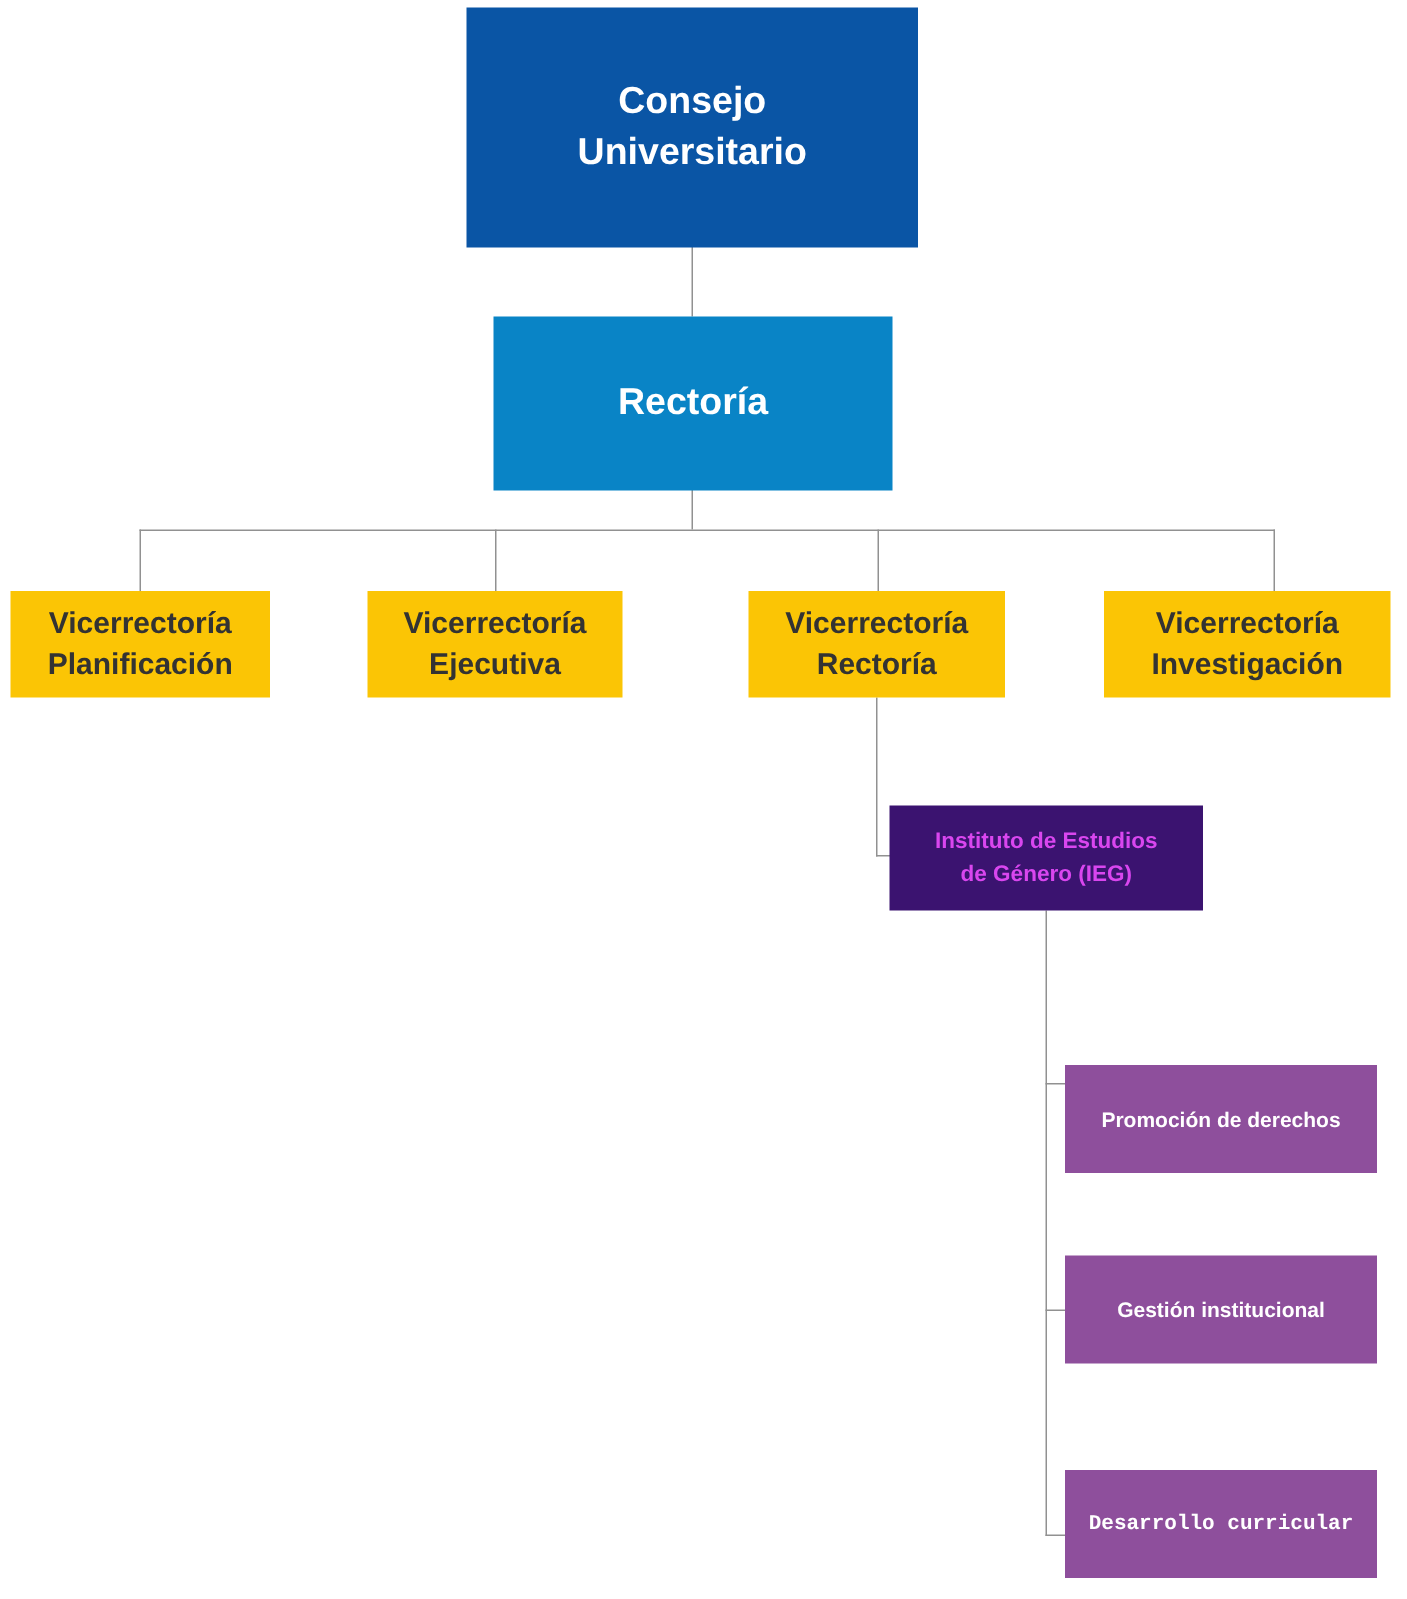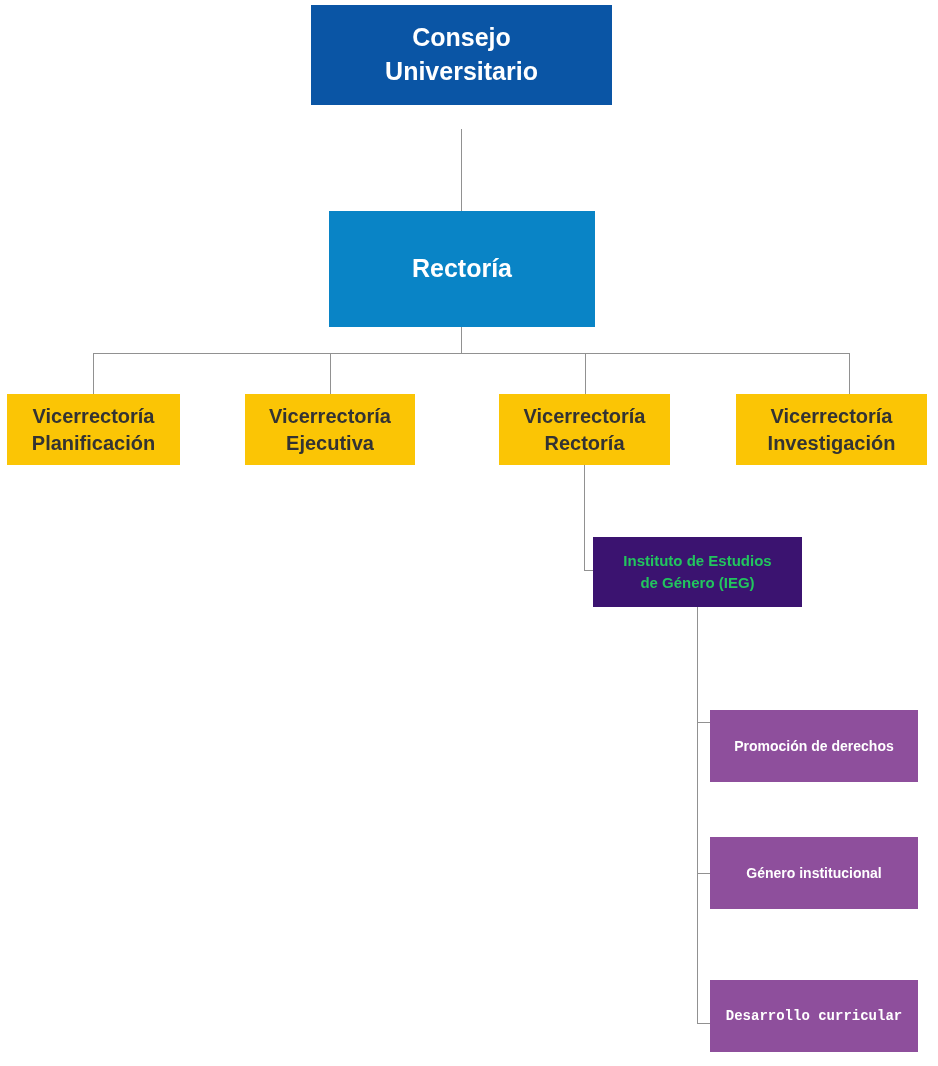--- a/index.html
+++ b/index.html
@@ -14,41 +14,41 @@
   .node {
     position: absolute;
     display: flex;
     align-items: center;
     justify-content: center;
     text-align: center;
     box-sizing: border-box;
     font-weight: 700;
   }
   .node-consejo {
-    left: 311px; top: 5px; width: 301px; height: 100px;
+    left: 311px; top: 5px; width: 301px; height: 160px;
     background: #0A55A5; color: #ffffff;
     font-size: 25px; line-height: 1.35; padding: 0 34px;
   }
   .node-rectoria {
     left: 329px; top: 211px; width: 266px; height: 116px;
     background: #0984C6; color: #ffffff;
     font-size: 25px; line-height: 1.35;
   }
   .node-vice {
     top: 394px; height: 71px;
     background: #FBC505; color: #333333;
     font-size: 20px; line-height: 1.35; padding: 0 6px;
   }
   .node-vice-0 { left: 7px;   width: 173px; }
   .node-vice-1 { left: 245px; width: 170px; }
   .node-vice-2 { left: 499px; width: 171px; }
   .node-vice-3 { left: 736px; width: 191px; }
   .node-ieg {
     left: 593px; top: 537px; width: 209px; height: 70px;
-    background: #3B1370; color: #22c55e;
+    background: #3B1370; color: #d946ef;
     font-size: 15px; line-height: 1.45; padding: 0 24px;
   }
   .node-area {
     left: 710px; width: 208px; height: 72px;
     background: #8E4F9C; color: #ffffff;
     font-size: 14px; line-height: 1.3; padding: 0 10px;
   }
   .node-area-0 { top: 686px; margin-top: 24px; }
   .node-area-1 { top: 837px; }
   .node-area-2 { top: 980px; font-family: Liberation Mono, monospace; }
@@ -85,17 +85,17 @@
   <div class="node node-vice node-vice-1">Vicerrectoría Ejecutiva</div>
 
   <div class="node node-vice node-vice-2">Vicerrectoría Rectoría</div>
 
   <div class="node node-vice node-vice-3">Vicerrectoría Investigación</div>
 
   <div class="node node-ieg">Instituto de Estudios de Género (IEG)</div>
 
   <div class="node node-area node-area-0">Promoción de derechos</div>
 
-  <div class="node node-area node-area-1">Género institucional</div>
+  <div class="node node-area node-area-1">Gestión institucional</div>
 
   <div class="node node-area node-area-2">Desarrollo curricular</div>
 
 </div>
 
 </body></html>

